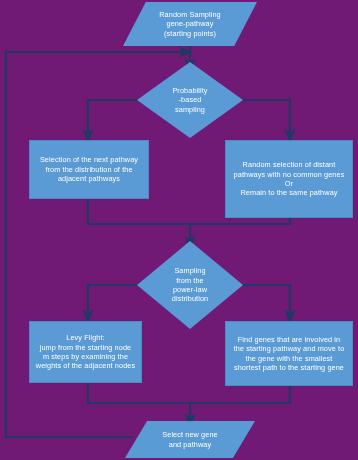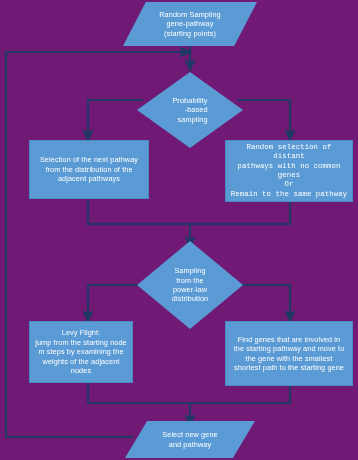--- a/index.html
+++ b/index.html
@@ -136,49 +136,49 @@
     </g>
   </svg>
 
   <div class="node terminator" style="left:123px; top:2px; width:134px; height:44px;">
     <span class="shape"></span>
     <span class="label">Random Sampling
 gene-pathway
 (starting points)</span>
   </div>
 
-  <div class="node decision" style="left:137px; top:72px; width:106px; height:76px;text-align:right;">
+  <div class="node decision" style="left:137px; top:62px; width:106px; height:76px;">
     <span class="shape"></span>
     <span class="label">Probability
 -based
 sampling</span>
   </div>
 
   <div class="node process" style="left:29px; top:140px; width:120px; height:59px;">
     <span class="label">Selection of the next pathway
 from the distribution of the
 adjacent pathways</span>
   </div>
 
-  <div class="node process" style="left:225px; top:140px; width:128px; height:62px;font-family:Liberation Mono, monospace;">
+  <div class="node process" style="left:225px; top:140px; width:128px; height:78px;">
     <span class="label">Random selection of distant
 pathways with no common genes
 Or
 Remain to the same pathway</span>
   </div>
 
   <div class="node decision" style="left:137px; top:241px; width:106px; height:88px;">
     <span class="shape"></span>
     <span class="label">Sampling
 from the
 power-law
 distribution</span>
   </div>
 
-  <div class="node process" style="left:29px; top:321px; width:104px; height:62px;">
+  <div class="node process" style="left:29px; top:321px; width:113px; height:62px;">
     <span class="label">Levy Flight:
 jump from the starting node
 m steps by examining the
 weights of the adjacent nodes</span>
   </div>
 
   <div class="node process" style="left:225px; top:321px; width:128px; height:65px;">
     <span class="label">Find genes that are involved in
 the starting pathway and move to
 the gene with the smallest

